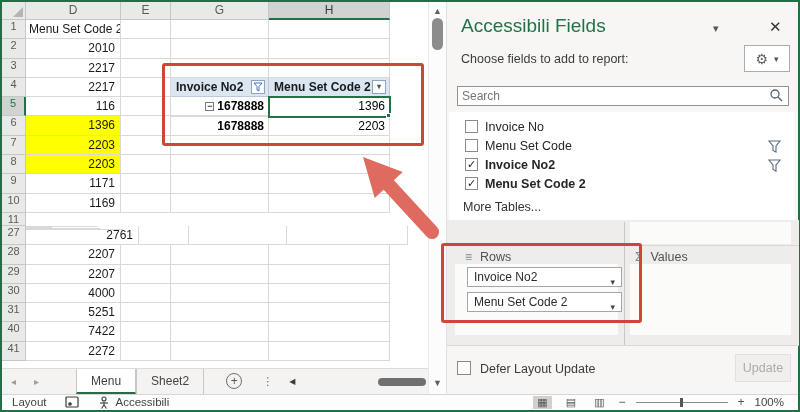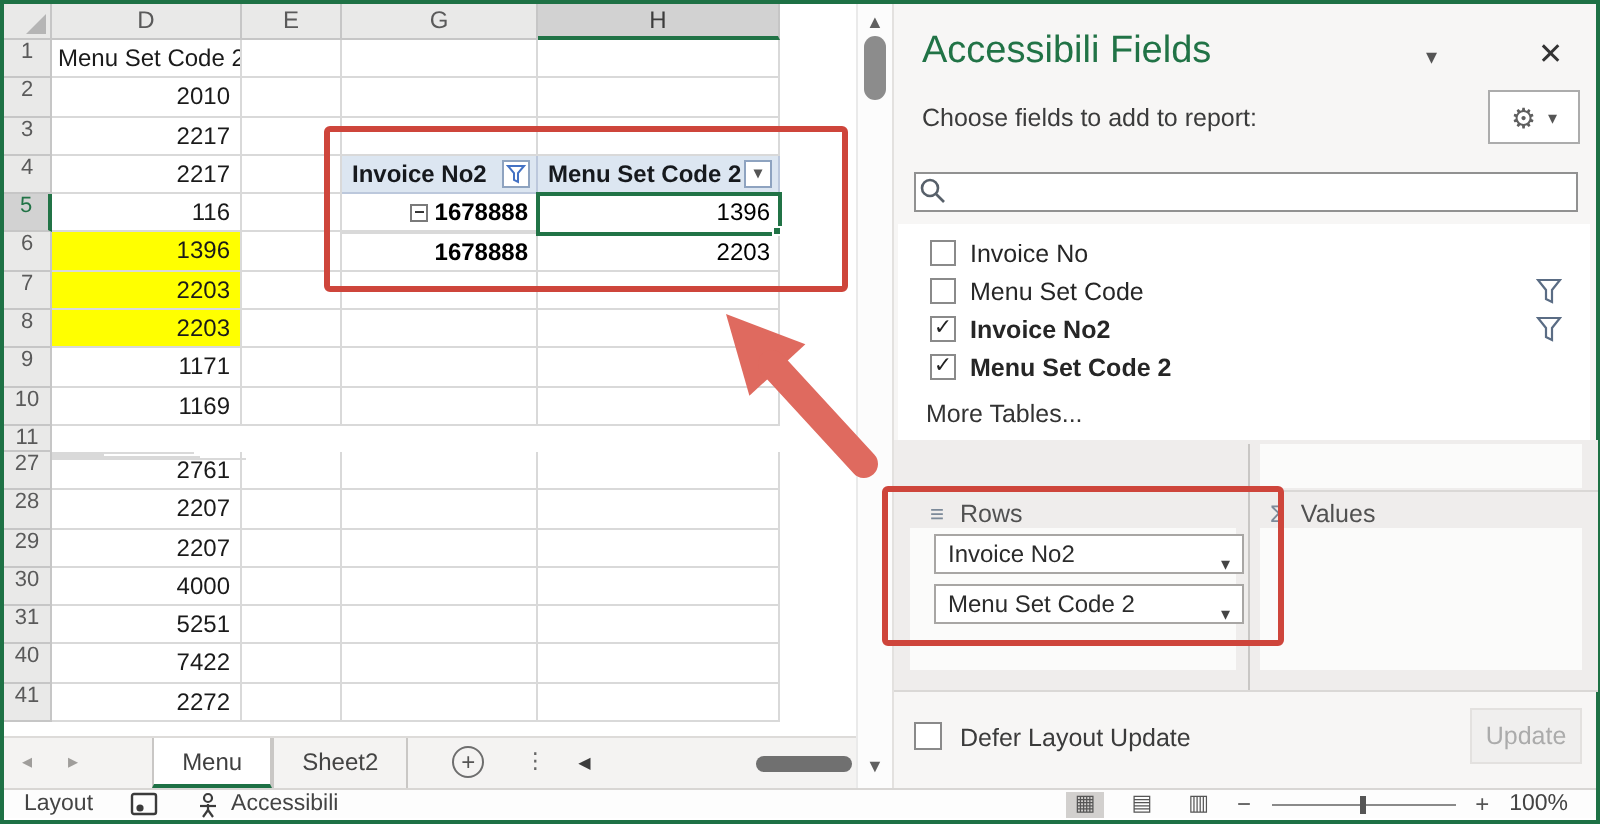--- a/index.html
+++ b/index.html
@@ -210,21 +210,21 @@
         </div>
         <div class="g-row" style="height: 13px; flex-direction: column;">
           <div class="rn" style="width: 24px;">11</div>
           <div class="g-cell val" style="width: 95px;">1169</div>
           <div class="g-cell" style="width: 50px;"></div>
           <div class="g-cell" style="width: 98px;"></div>
           <div class="g-cell" style="width: 121px;"></div>
         </div>
         <div class="g-row" style="height: 19.3px;">
           <div class="rn" style="width: 24px;">27</div>
-          <div class="g-cell val" style="width: 95px;">2761</div>
+          <div class="g-cell val" style="width: 113px;">2761</div>
           <div class="g-cell" style="width: 50px;"></div>
           <div class="g-cell" style="width: 98px;"></div>
           <div class="g-cell" style="width: 121px;"></div>
         </div>
         <div class="g-row" style="height: 19.3px;">
           <div class="rn" style="width: 24px;">28</div>
           <div class="g-cell val" style="width: 95px;">2207</div>
           <div class="g-cell" style="width: 50px;"></div>
           <div class="g-cell" style="width: 98px;"></div>
           <div class="g-cell" style="width: 121px;"></div>
@@ -303,20 +303,21 @@
   <div class="pane">
     <div class="pane-title">Accessibili Fields</div>
     <div class="pane-caret">▾</div>
     <div class="pane-close">✕</div>
     <div class="choose">Choose fields to add to report:</div>
     <div class="gearbtn">
       <span class="gear">⚙</span>
       <span class="gear-caret">▾</span>
     </div>
     <div class="searchbox">
+      <input type="text" placeholder="Search" style="">
       <svg width="16" height="16" style="margin-right:4px">
         <circle cx="7" cy="6" r="4" fill="none" stroke="#57606a" stroke-width="1.3"></circle>
         <line x1="10" y1="9" x2="14" y2="13" stroke="#57606a" stroke-width="1.3"></line>
       </svg>
     </div>
     <div class="fieldlist" id="fieldlist">
       <div class="more-tables">More Tables...</div>
     <div class="f-item" style="position: absolute; left: 0px; right: 0px; top: 5px;">
           <span class="f-check"></span>
           <span class="f-label">Invoice No</span>

